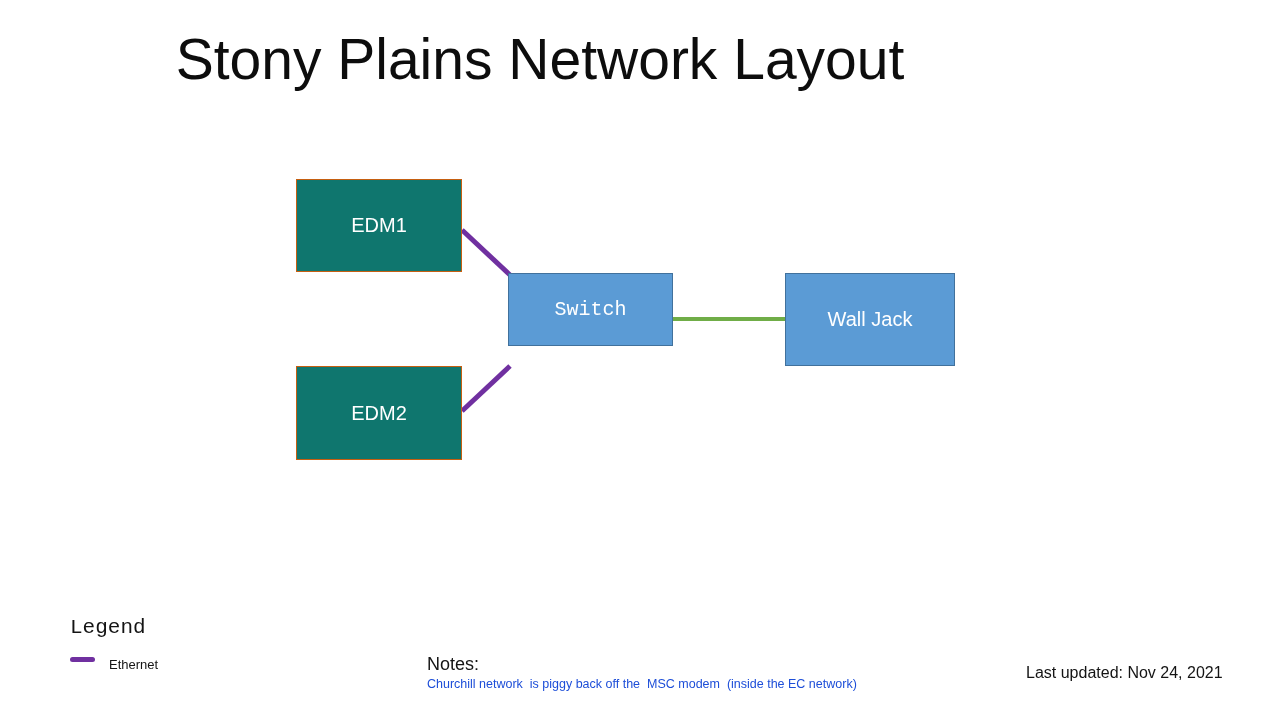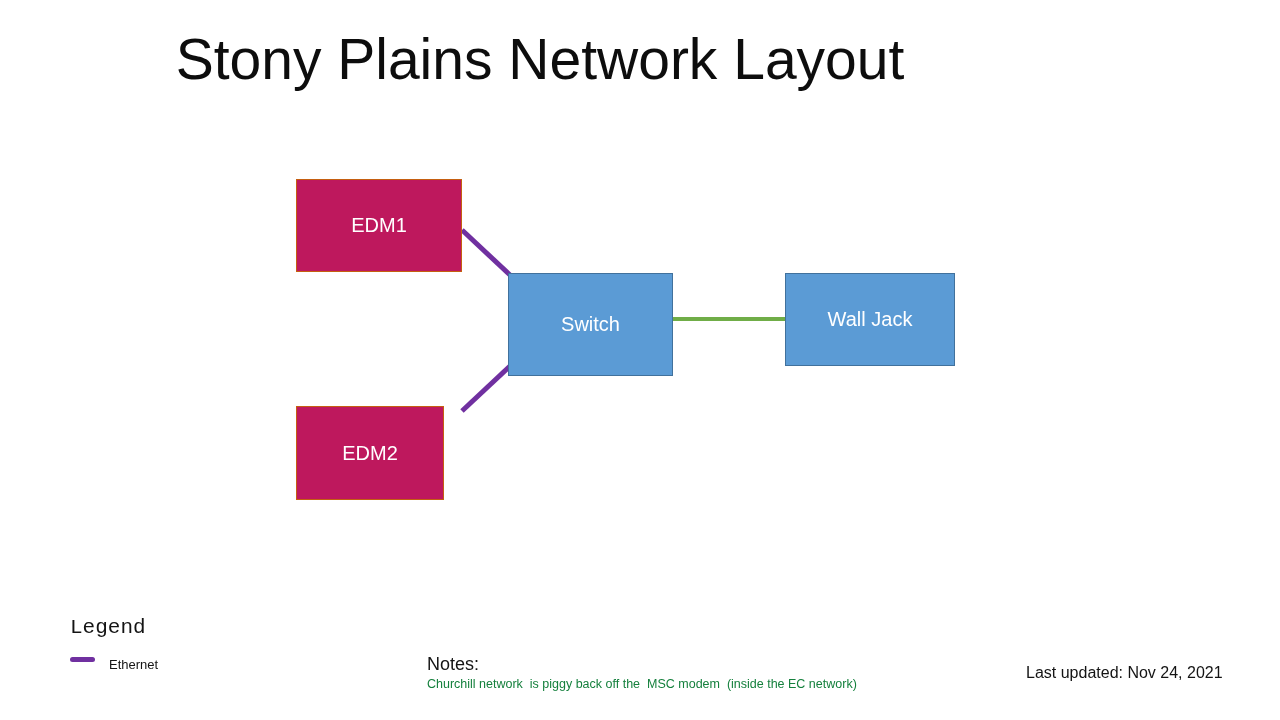--- a/index.html
+++ b/index.html
@@ -34,21 +34,21 @@
   }
 
   .node {
     position: absolute;
     display: flex;
     align-items: center;
     justify-content: center;
     font-size: 20px;
     color: #ffffff;
   }
-  .node-orange { background: #be185d; border: 1.5px solid #C55F11; }
+  .node-orange { background: #0f766e; border: 1.5px solid #C55F11; }
   .node-blue   { background: #5B9BD5; border: 1.5px solid #41719C; }
 
   .legend {
     position: absolute;
     left: 70px;
     top: 616px;
   }
   .legend-heading {
     font-size: 21px;
     color: #141414;
@@ -78,21 +78,21 @@
     top: 654px;
     width: 520px;
   }
   .notes-heading {
     font-size: 18px;
     color: #141414;
   }
   .notes-body {
     margin-top: 2px;
     font-size: 12.5px;
-    color: #15803d;
+    color: #1d4ed8;
     white-space: pre-wrap;
   }
 
   .footer {
     position: absolute;
     left: 1026px;
     top: 662px;
     font-size: 16px;
     line-height: 1.33;
     color: #141414;
@@ -109,25 +109,25 @@
   <svg class="edge-layer" width="1280" height="720" viewBox="0 0 1280 720">
     <line x1="462" y1="230" x2="510" y2="275" stroke-width="5" stroke-linecap="butt" stroke="#7030A0"></line>
     <line x1="462" y1="411" x2="510" y2="366" stroke-width="5" stroke-linecap="butt" stroke="#7030A0"></line>
     <line x1="673" y1="319" x2="786" y2="319" stroke-width="4" stroke-linecap="butt" stroke="#70AD47"></line>
   </svg>
 
   <div class="node node-orange" style="left:296px; top:179px; width:166px; height:93px;">
     <span>EDM1</span>
   </div>
 
-  <div class="node node-orange" style="left:296px; top:366px; width:148px; height:94px;margin-top:40px;">
+  <div class="node node-orange" style="left:296px; top:366px; width:166px; height:94px;">
     <span>EDM2</span>
   </div>
 
-  <div class="node node-blue" style="left:508px; top:273px; width:165px; height:103px;">
+  <div class="node node-blue" style="left:508px; top:273px; width:165px; height:73px;font-family:Liberation Mono, monospace;">
     <span>Switch</span>
   </div>
 
   <div class="node node-blue" style="left:785px; top:273px; width:170px; height:93px;">
     <span>Wall Jack</span>
   </div>
 
   <div class="legend">
     <div class="legend-heading">Legend</div>
     <div class="legend-item">

